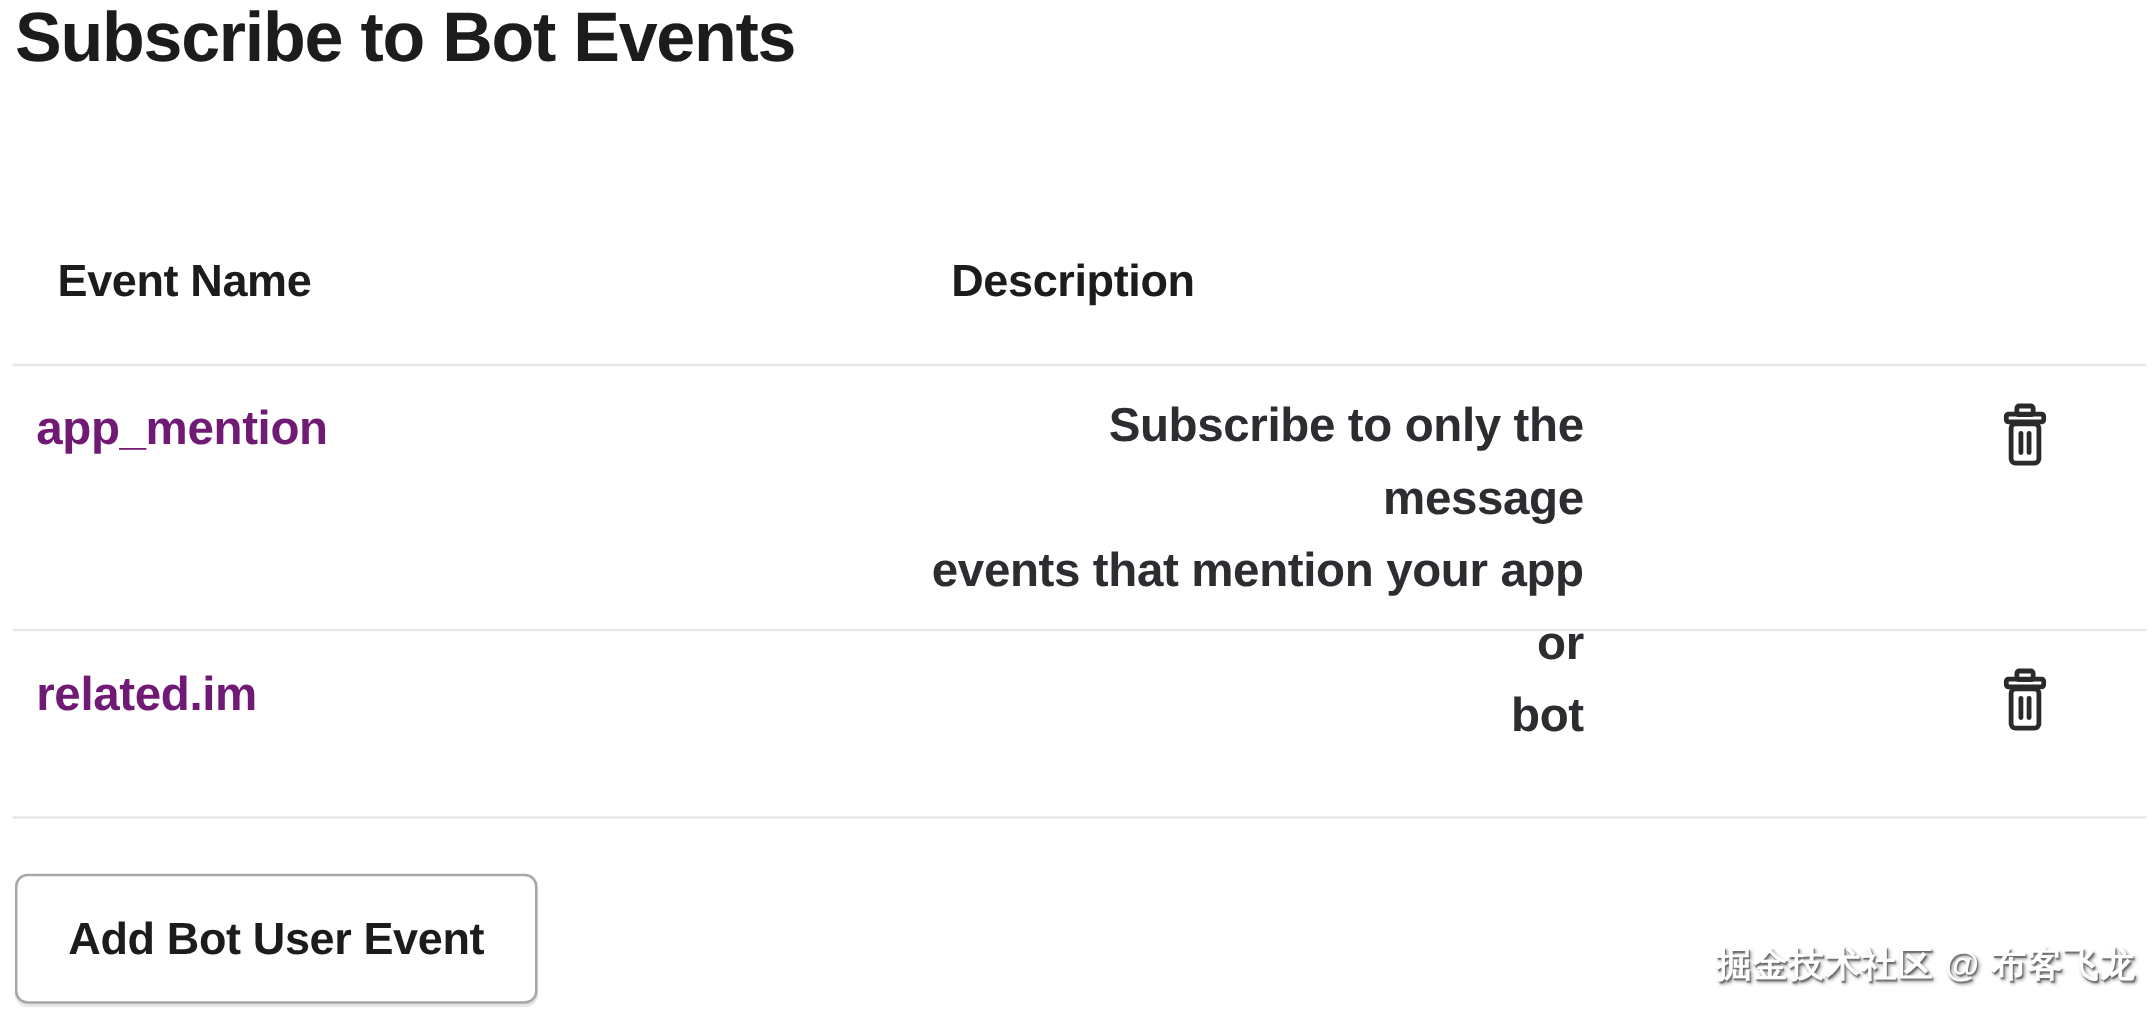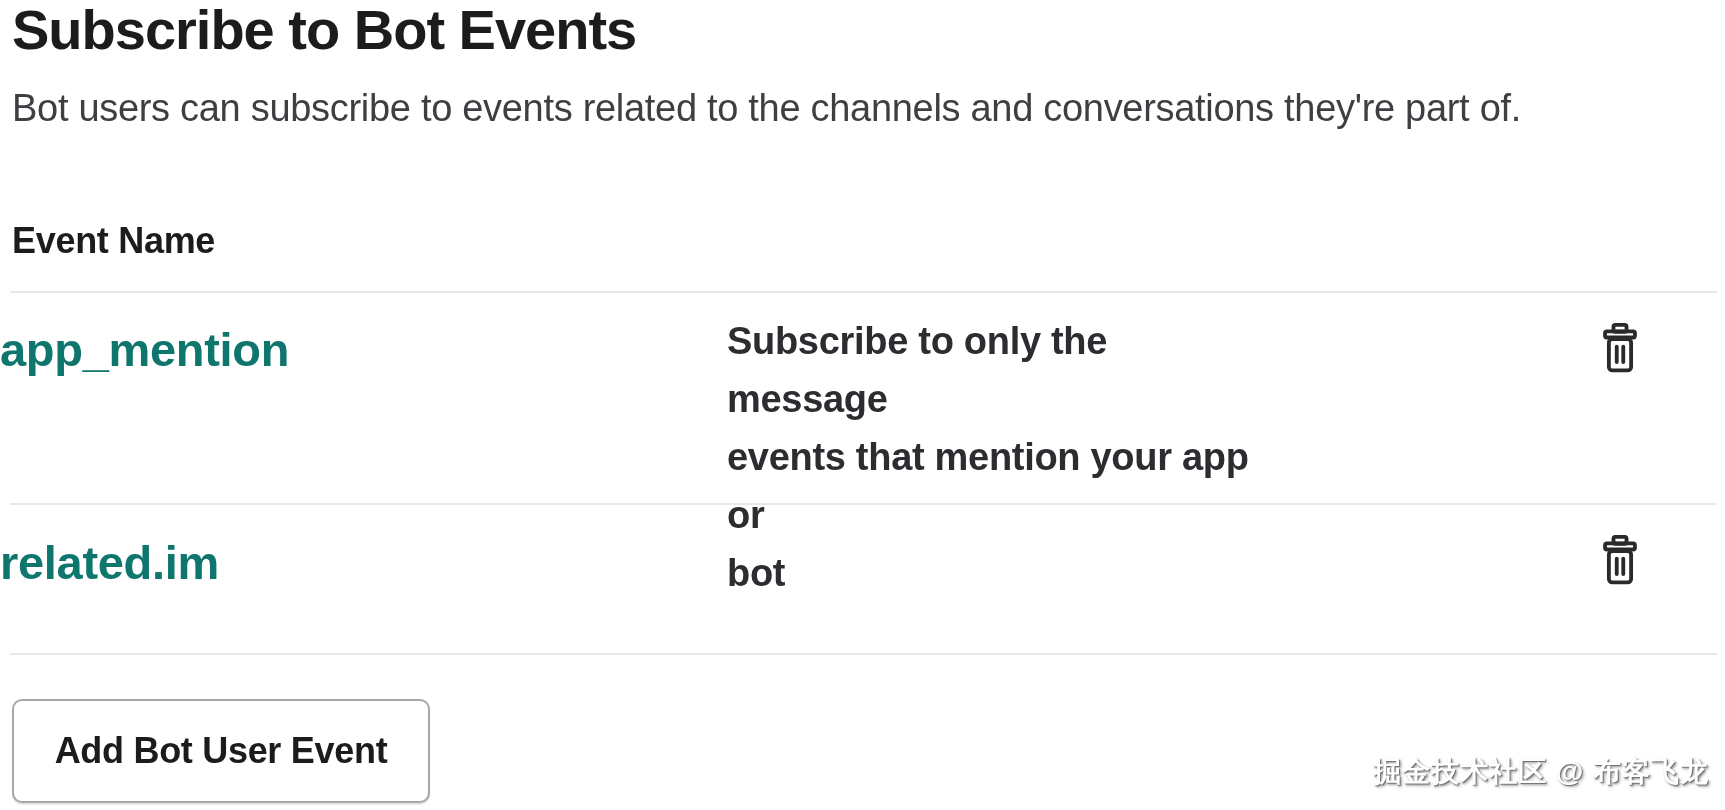--- a/index.html
+++ b/index.html
@@ -15,43 +15,43 @@
     position:absolute; left:12px; top:-2px;
     font-size:56px; line-height:64px; font-weight:700;
     letter-spacing:-1px; color:#1d1c1d;
   }
   .subtitle {
     position:absolute; left:12px; top:84px;
     font-size:38px; line-height:48px; font-weight:400;
     letter-spacing:-0.3px; color:#3f3e42;
   }
   .col-header {
-    position:absolute; top:220px;
-    font-size:36px; font-weight:700; letter-spacing:-0.3px; color:#1d1c1d;
+    position:absolute; top:204px;
+    font-size:36px; font-weight:700; letter-spacing:-0.3px; color:#1d1c1d;margin-left:34px;
   }
   .col-header.event { left:12px; }
   .col-header.desc  { left:727px; }
   .divider {
     position:absolute; left:10px; width:1707px; height:2px;
     background:#e8e8e8;
   }
   .d1 { top:291px; } .d2 { top:503px; } .d3 { top:653px; }
   .event-link {
-    position:absolute; left:0;
-    font-size:47px; font-weight:600; letter-spacing:-0.3px;
-    color:#0f766e; text-decoration:none; cursor:pointer;
+    position:absolute; left:29px;
+    font-size:38px; font-weight:600; letter-spacing:-0.3px;
+    color:#701a75; text-decoration:none; cursor:pointer;
   }
   .r1.event-link { top:322px; }
   .r2.event-link { top:535px; }
   .event-desc {
     position:absolute; left:727px; width:540px;
     font-size:38px; font-weight:700; line-height:58px;
     letter-spacing:-0.3px; color:#2c2d30; white-space:pre-line;
   }
-  .r1.event-desc { top:312px; }
+  .r1.event-desc { top:312px;text-align:right; }
   .r2.event-desc { top:525px; }
   .trash-btn {
     position:absolute; left:1594px; width:52px; height:56px;
     background:transparent; border:none; cursor:pointer;
     display:flex; align-items:center; justify-content:center; padding:0;
   }
   .r1.trash-btn { top:320px; }
   .r2.trash-btn { top:532px; }
   .trash-btn svg { display:block; }
   .add-btn {
@@ -69,23 +69,23 @@
     margin-left:24px;
   }
 </style>
 </head>
 <body>
 
 <div class="page">
 
   <h1 class="title">Subscribe to Bot Events</h1>
 
-  <p class="subtitle">Bot users can subscribe to events related to the channels and conversations they're part of.</p>
 
   <div class="col-header event">Event Name</div>
+  <div class="col-header desc">Description</div>
 
   <div class="divider d1"></div>
 
   <a class="event-link r1" href="#">app_mention</a>
   <div class="event-desc r1">Subscribe to only the message
 events that mention your app or
 bot</div>
   <button class="trash-btn r1" aria-label="delete event">
     <span>
       <svg width="46" height="52" viewBox="0 0 24 27" fill="none" stroke="#2a2a2d" stroke-width="2" stroke-linecap="round" stroke-linejoin="round">

